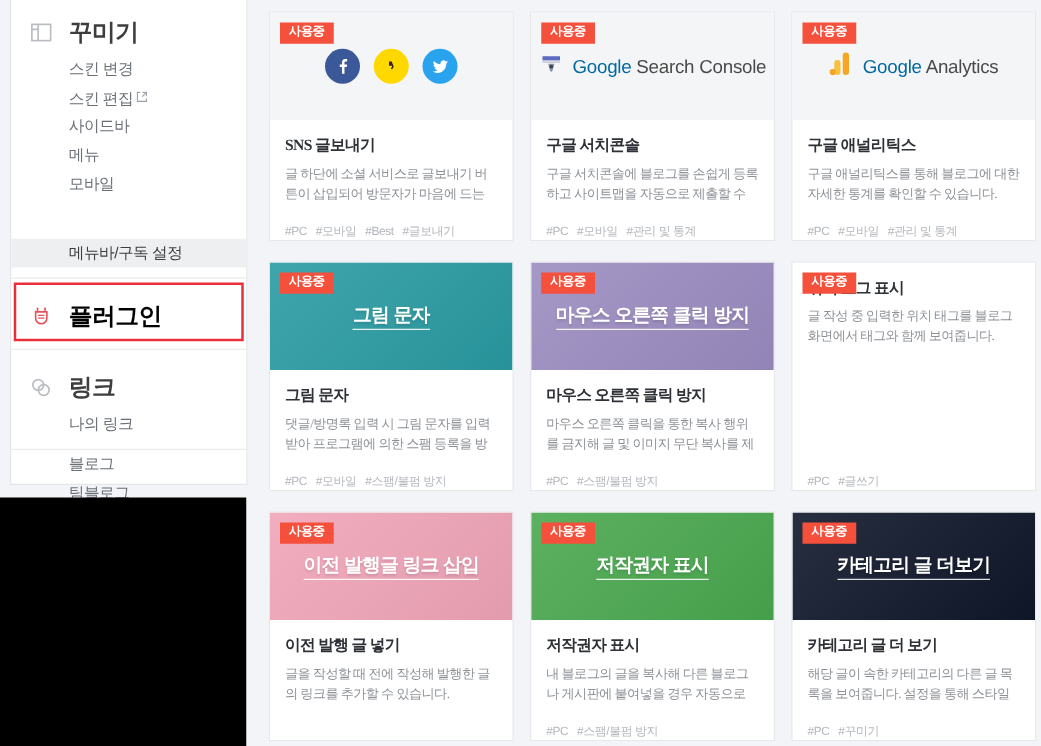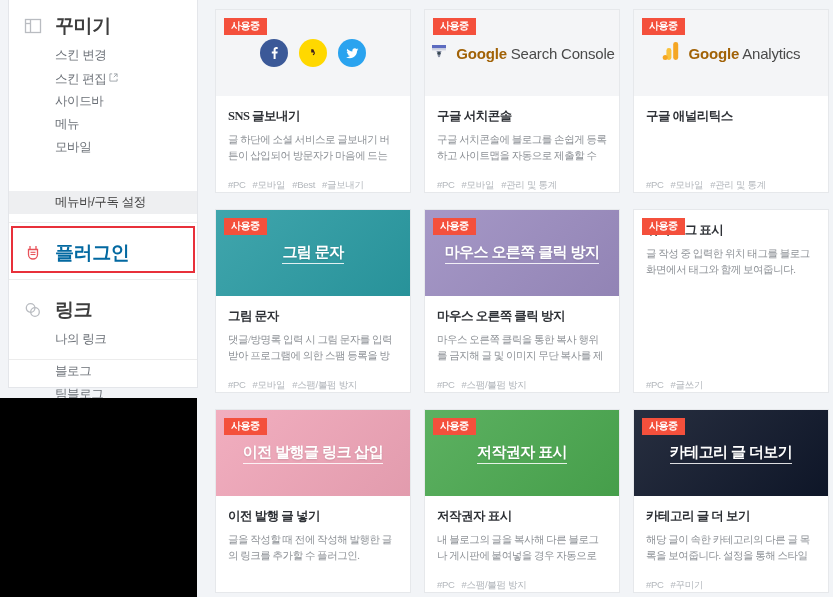--- a/index.html
+++ b/index.html
@@ -47,21 +47,21 @@
     cursor: pointer;
   }
   .nav-item.sel { background: #eeeff1; color: #3d3d3d; margin-top: 32px; }
   .nav-item .extlink { display: inline-block; margin-left: 3px; vertical-align: 1px; }
 
   .plugin-group { position: relative; }
   .plugin-box {
     position: absolute; left: 2px; top: 3px; right: 2px; height: 47px;
     border: 2px solid #e8303a; pointer-events: none;
   }
-  .nav-head.active .ttl { color: #0369a1; }
+  .nav-head.active .ttl { color: #000000; }
 
   
   .blackbox {
     position: absolute; left: 0; top: 398px;
     width: 197px; height: 199px;
     background: #000000;
   }
 
   
   .grid {
@@ -136,21 +136,21 @@
     display: flex; align-items: center; justify-content: center;
     color: #fff; font-weight: bold;
   }
   .sico.fb { background: #3b5998; }
   .sico.kk { background: #ffd800; }
   .sico.tw { background: #2aa3ef; }
 
   
   .gmark { display: flex; align-items: center; gap: 7px; }
   .gmark .gtxt { font-size: 15px; color: #4a4a4a; letter-spacing: -0.2px; white-space: nowrap; }
-  .gmark .gtxt b { font-weight: bold; color: #a16207; }
+  .gmark .gtxt b { font-weight: normal; color: #0369a1; }
 </style>
 </head>
 <body>
 
 <div class="page">
 
   <nav class="sidebar" id="sidebar">
       <div class="nav-group">
         <div class="nav-head">
           <span class="ico">
@@ -262,20 +262,21 @@
             <span><svg width="20" height="22" viewBox="0 0 20 22">
                 <rect x="11.2" y="2" width="5" height="18" rx="2.4" fill="#f5a623"></rect>
                 <rect x="4.4" y="8" width="5" height="12" rx="2.4" fill="#f9c23c"></rect>
                 <circle cx="3.2" cy="17.6" r="2.5" fill="#f5a623"></circle>
               </svg></span>
             <span class="gtxt"><b>Google</b> <span>Analytics</span></span>
           </div>
         </div>
         <div class="body">
           <div class="card-title">구글 애널리틱스</div>
+          <div class="card-desc">구글 애널리틱스를 통해 블로그에 대한 자세한 통계를 확인할 수 있습니다.</div>
         </div>
         <div class="card-tags"><span>#PC</span><span>#모바일</span><span>#관리 및 통계</span></div>
       </div>
       <div class="card">
         <span class="badge">사용중</span>
         <div class="thumb" style="background:#2a9ba3;">
           <div class="thumb-veil" style="background:linear-gradient(135deg,rgba(255,255,255,.10),rgba(0,0,0,.06));"></div>
           <span class="thumb-title">그림 문자</span>
         </div>
         <div class="body">
@@ -305,21 +306,21 @@
         <div class="card-tags"><span>#PC</span><span>#글쓰기</span></div>
       </div>
       <div class="card">
         <span class="badge">사용중</span>
         <div class="thumb" style="background:#f0a5b8;">
           <div class="thumb-veil" style="background:linear-gradient(135deg,rgba(255,255,255,.10),rgba(0,0,0,.06));"></div>
           <span class="thumb-title">이전 발행글 링크 삽입</span>
         </div>
         <div class="body">
           <div class="card-title">이전 발행 글 넣기</div>
-          <div class="card-desc">글을 작성할 때 전에 작성해 발행한 글의 링크를 추가할 수 플러그인.</div>
+          <div class="card-desc">글을 작성할 때 전에 작성해 발행한 글의 링크를 추가할 수 있습니다.</div>
         </div>
       </div>
       <div class="card">
         <span class="badge">사용중</span>
         <div class="thumb" style="background:#4aa84f;">
           <div class="thumb-veil" style="background:linear-gradient(135deg,rgba(255,255,255,.10),rgba(0,0,0,.06));"></div>
           <span class="thumb-title">저작권자 표시</span>
         </div>
         <div class="body">
           <div class="card-title">저작권자 표시</div>

